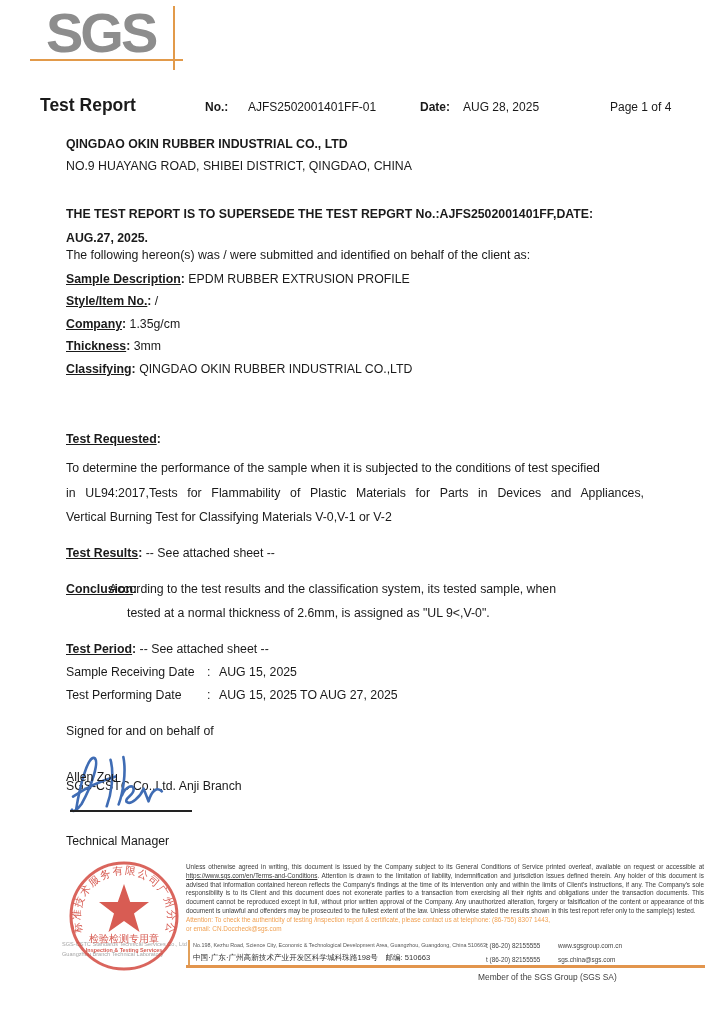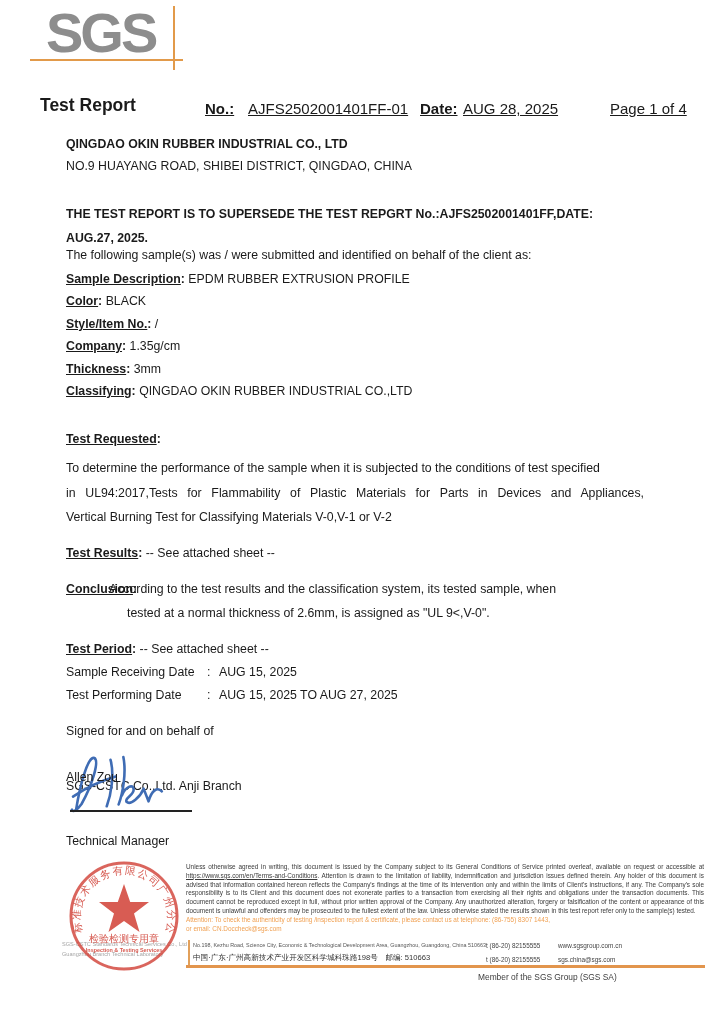--- a/index.html
+++ b/index.html
@@ -10,21 +10,21 @@
   }
   .abs { position:absolute; }
   
   .logo {
     left:46px; top:4px; font-size:56px; font-weight:bold; color:#8d8d8d;
     letter-spacing:-3px; line-height:58px;
   }
   .crop-h { left:30px; top:59px; width:153px; height:2px; background:#e29a4a; }
   .crop-v { left:173px; top:6px; width:2px; height:64px; background:#e29a4a; }
   .title { left:40px; top:95px; font-size:17.5px; font-weight:bold; }
-  .hmeta { top:100px; font-size:15px;text-decoration:underline; }
+  .hmeta { top:100px; font-size:12px; }
   .b { font-weight:bold; }
   
   .t { font-size:12.3px; white-space:nowrap; }
   .u { text-decoration:underline; }
   .fieldrow { height:22.4px; }
   .par { line-height:24.5px; font-size:12.3px; }
   .jline { text-align:justify; text-align-last:justify; }
   
   .sigline { left:70px; top:810px; width:122px; height:2px; background:#222; }
   
@@ -56,25 +56,24 @@
 <div class="abs hmeta" style="left:248px;">AJFS2502001401FF-01</div>
 <div class="abs hmeta b" style="left:420px;">Date:</div>
 <div class="abs hmeta" style="left:463px;">AUG 28, 2025</div>
 <div class="abs hmeta" style="left:610px;">Page 1 of 4</div>
 
 <div class="abs t b" style="left:66px; top:137px;">QINGDAO OKIN RUBBER INDUSTRIAL CO., LTD</div>
 <div class="abs t" style="left:66px; top:159px;">NO.9 HUAYANG ROAD, SHIBEI DISTRICT, QINGDAO, CHINA</div>
 
 <div class="abs t b" style="left:66px; top:207px;">THE TEST REPORT IS TO SUPERSEDE THE TEST REPGRT No.:AJFS2502001401FF,DATE:</div>
 <div class="abs t b" style="left:66px; top:231px;">AUG.27, 2025.</div>
-<div class="abs t" style="left:66px; top:248px;">The following sample(s) was / were submitted and identified on behalf of the client as:</div>
+<div class="abs t" style="left:66px; top:248px;">The following hereon(s) was / were submitted and identified on behalf of the client as:</div>
 
 <div class="abs" style="left:66px; top:272px;">
   <div class="t fieldrow"><span class="b u">Sample Description</span><span class="b">:</span> <span>EPDM RUBBER EXTRUSION PROFILE</span></div>
-  <div class="t fieldrow"><span class="b u">Color</span><span class="b">:</span> <span>BLACK</span></div>
   <div class="t fieldrow"><span class="b u">Style/Item No.</span><span class="b">:</span> <span>/</span></div>
   <div class="t fieldrow"><span class="b u">Company</span><span class="b">:</span> <span>1.35g/cm</span></div>
   <div class="t fieldrow"><span class="b u">Thickness</span><span class="b">:</span> <span>3mm</span></div>
   <div class="t fieldrow"><span class="b u">Classifying</span><span class="b">:</span> <span>QINGDAO OKIN RUBBER INDUSTRIAL CO.,LTD</span></div>
 </div>
 
 <div class="abs t" style="left:66px; top:432px;"><span class="b u">Test Requested</span><span class="b">:</span></div>
 <div class="abs par" style="left:66px; top:456px; width:578px;">
   <div>To determine the performance of the sample when it is subjected to the conditions of test specified</div>
   <div class="jline">in UL94:2017,Tests for Flammability of Plastic Materials for Parts in Devices and Appliances,</div>

